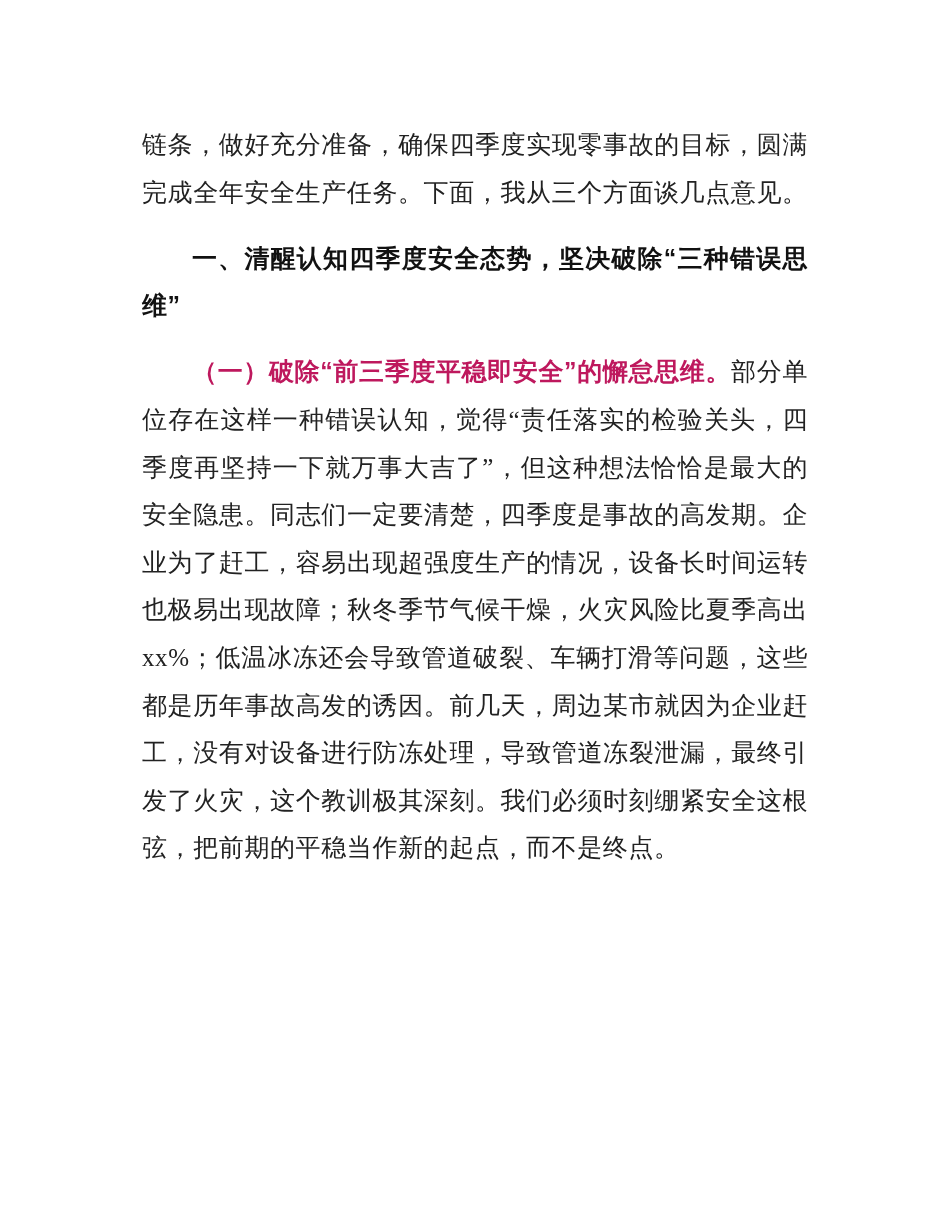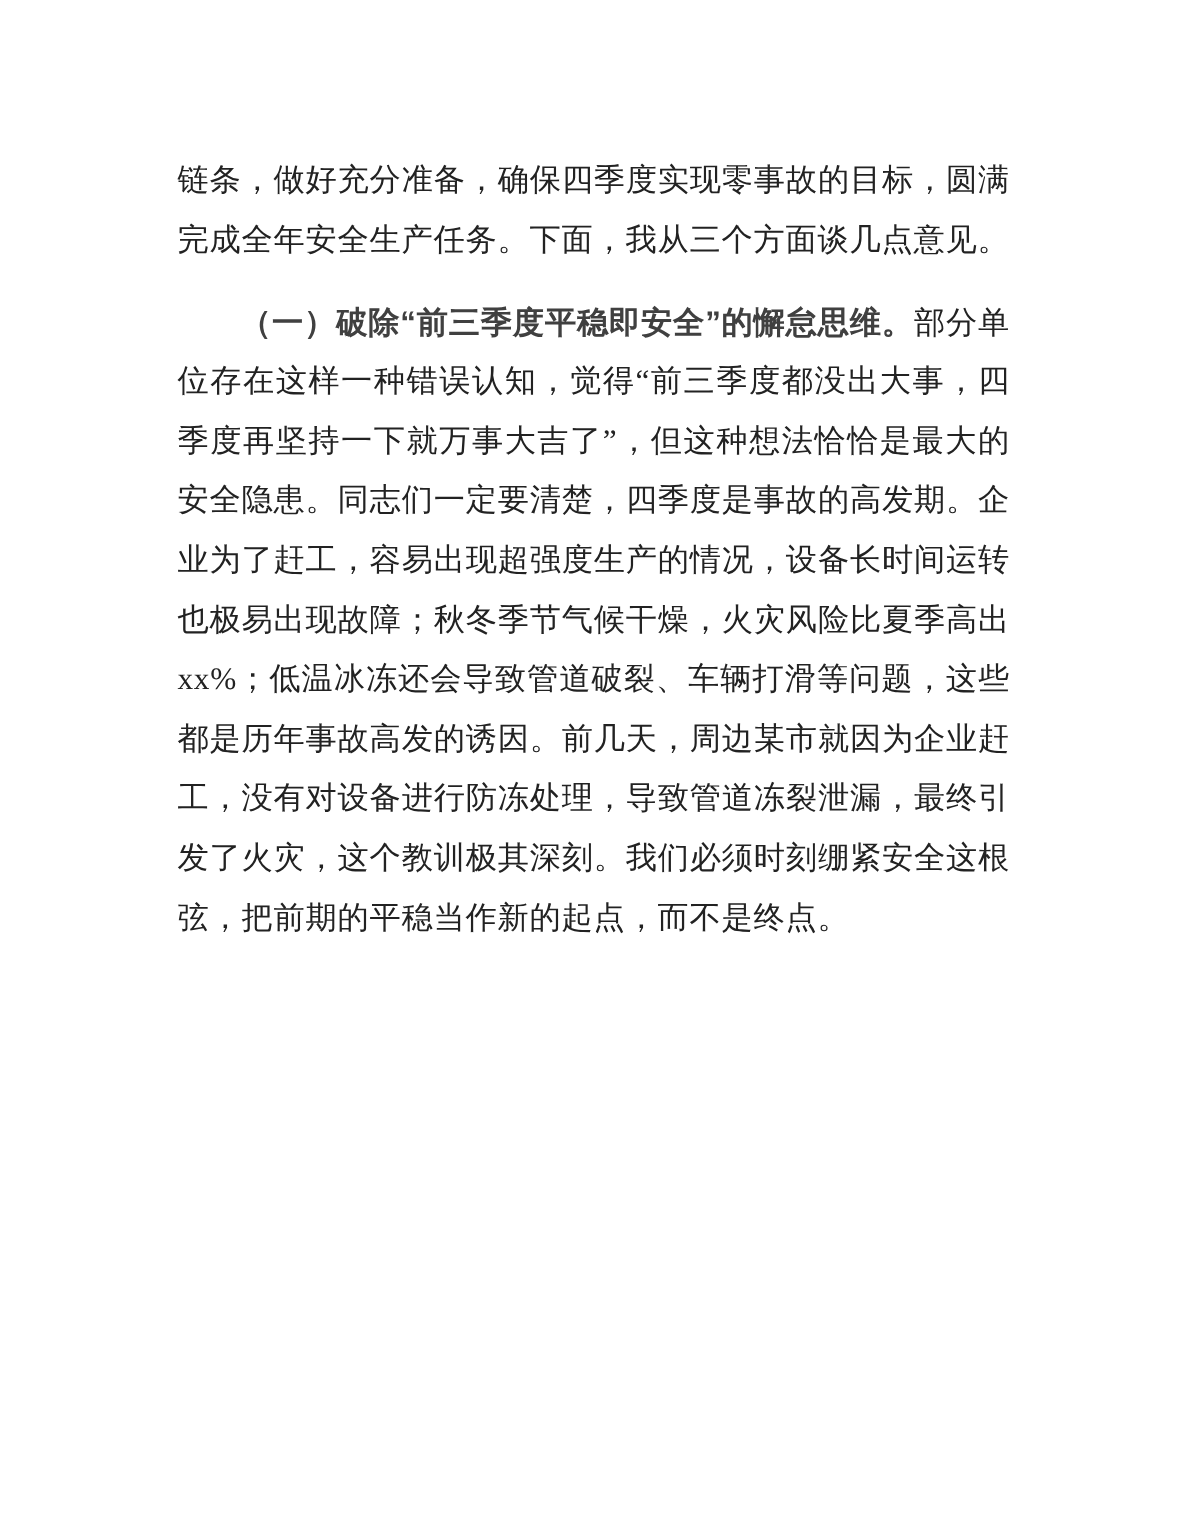--- a/index.html
+++ b/index.html
@@ -35,25 +35,26 @@
     text-indent: 50px;
   }
   .heading {
     font-family: "Liberation Sans", "DejaVu Sans", sans-serif;
     font-weight: bold;
     color: #111111;
   }
   .lead-bold {
     font-family: "Liberation Sans", "DejaVu Sans", sans-serif;
     font-weight: bold;
-    color: #404040;
+    color: #be185d;
   }
 </style>
 </head>
 <body>
 
 <div class="page">
   <p class="para">链条，做好充分准备，确保四季度实现零事故的目标，圆满完成全年安全生产任务。下面，我从三个方面谈几点意见。</p>
 
+  <p class="para indent heading">一、清醒认知四季度安全态势，坚决破除“三种错误思维”</p>
 
 
-  <p class="para indent"><span class="lead-bold">（一）破除“前三季度平稳即安全”的懈怠思维。</span><span>部分单位存在这样一种错误认知，觉得“前三季度都没出大事，四季度再坚持一下就万事大吉了”，但这种想法恰恰是最大的安全隐患。同志们一定要清楚，四季度是事故的高发期。企业为了赶工，容易出现超强度生产的情况，设备长时间运转也极易出现故障；秋冬季节气候干燥，火灾风险比夏季高出xx%；低温冰冻还会导致管道破裂、车辆打滑等问题，这些都是历年事故高发的诱因。前几天，周边某市就因为企业赶工，没有对设备进行防冻处理，导致管道冻裂泄漏，最终引发了火灾，这个教训极其深刻。我们必须时刻绷紧安全这根弦，把前期的平稳当作新的起点，而不是终点。</span></p>
+  <p class="para indent"><span class="lead-bold">（一）破除“前三季度平稳即安全”的懈怠思维。</span><span>部分单位存在这样一种错误认知，觉得“责任落实的检验关头，四季度再坚持一下就万事大吉了”，但这种想法恰恰是最大的安全隐患。同志们一定要清楚，四季度是事故的高发期。企业为了赶工，容易出现超强度生产的情况，设备长时间运转也极易出现故障；秋冬季节气候干燥，火灾风险比夏季高出xx%；低温冰冻还会导致管道破裂、车辆打滑等问题，这些都是历年事故高发的诱因。前几天，周边某市就因为企业赶工，没有对设备进行防冻处理，导致管道冻裂泄漏，最终引发了火灾，这个教训极其深刻。我们必须时刻绷紧安全这根弦，把前期的平稳当作新的起点，而不是终点。</span></p>
 </div>
 
 </body></html>

